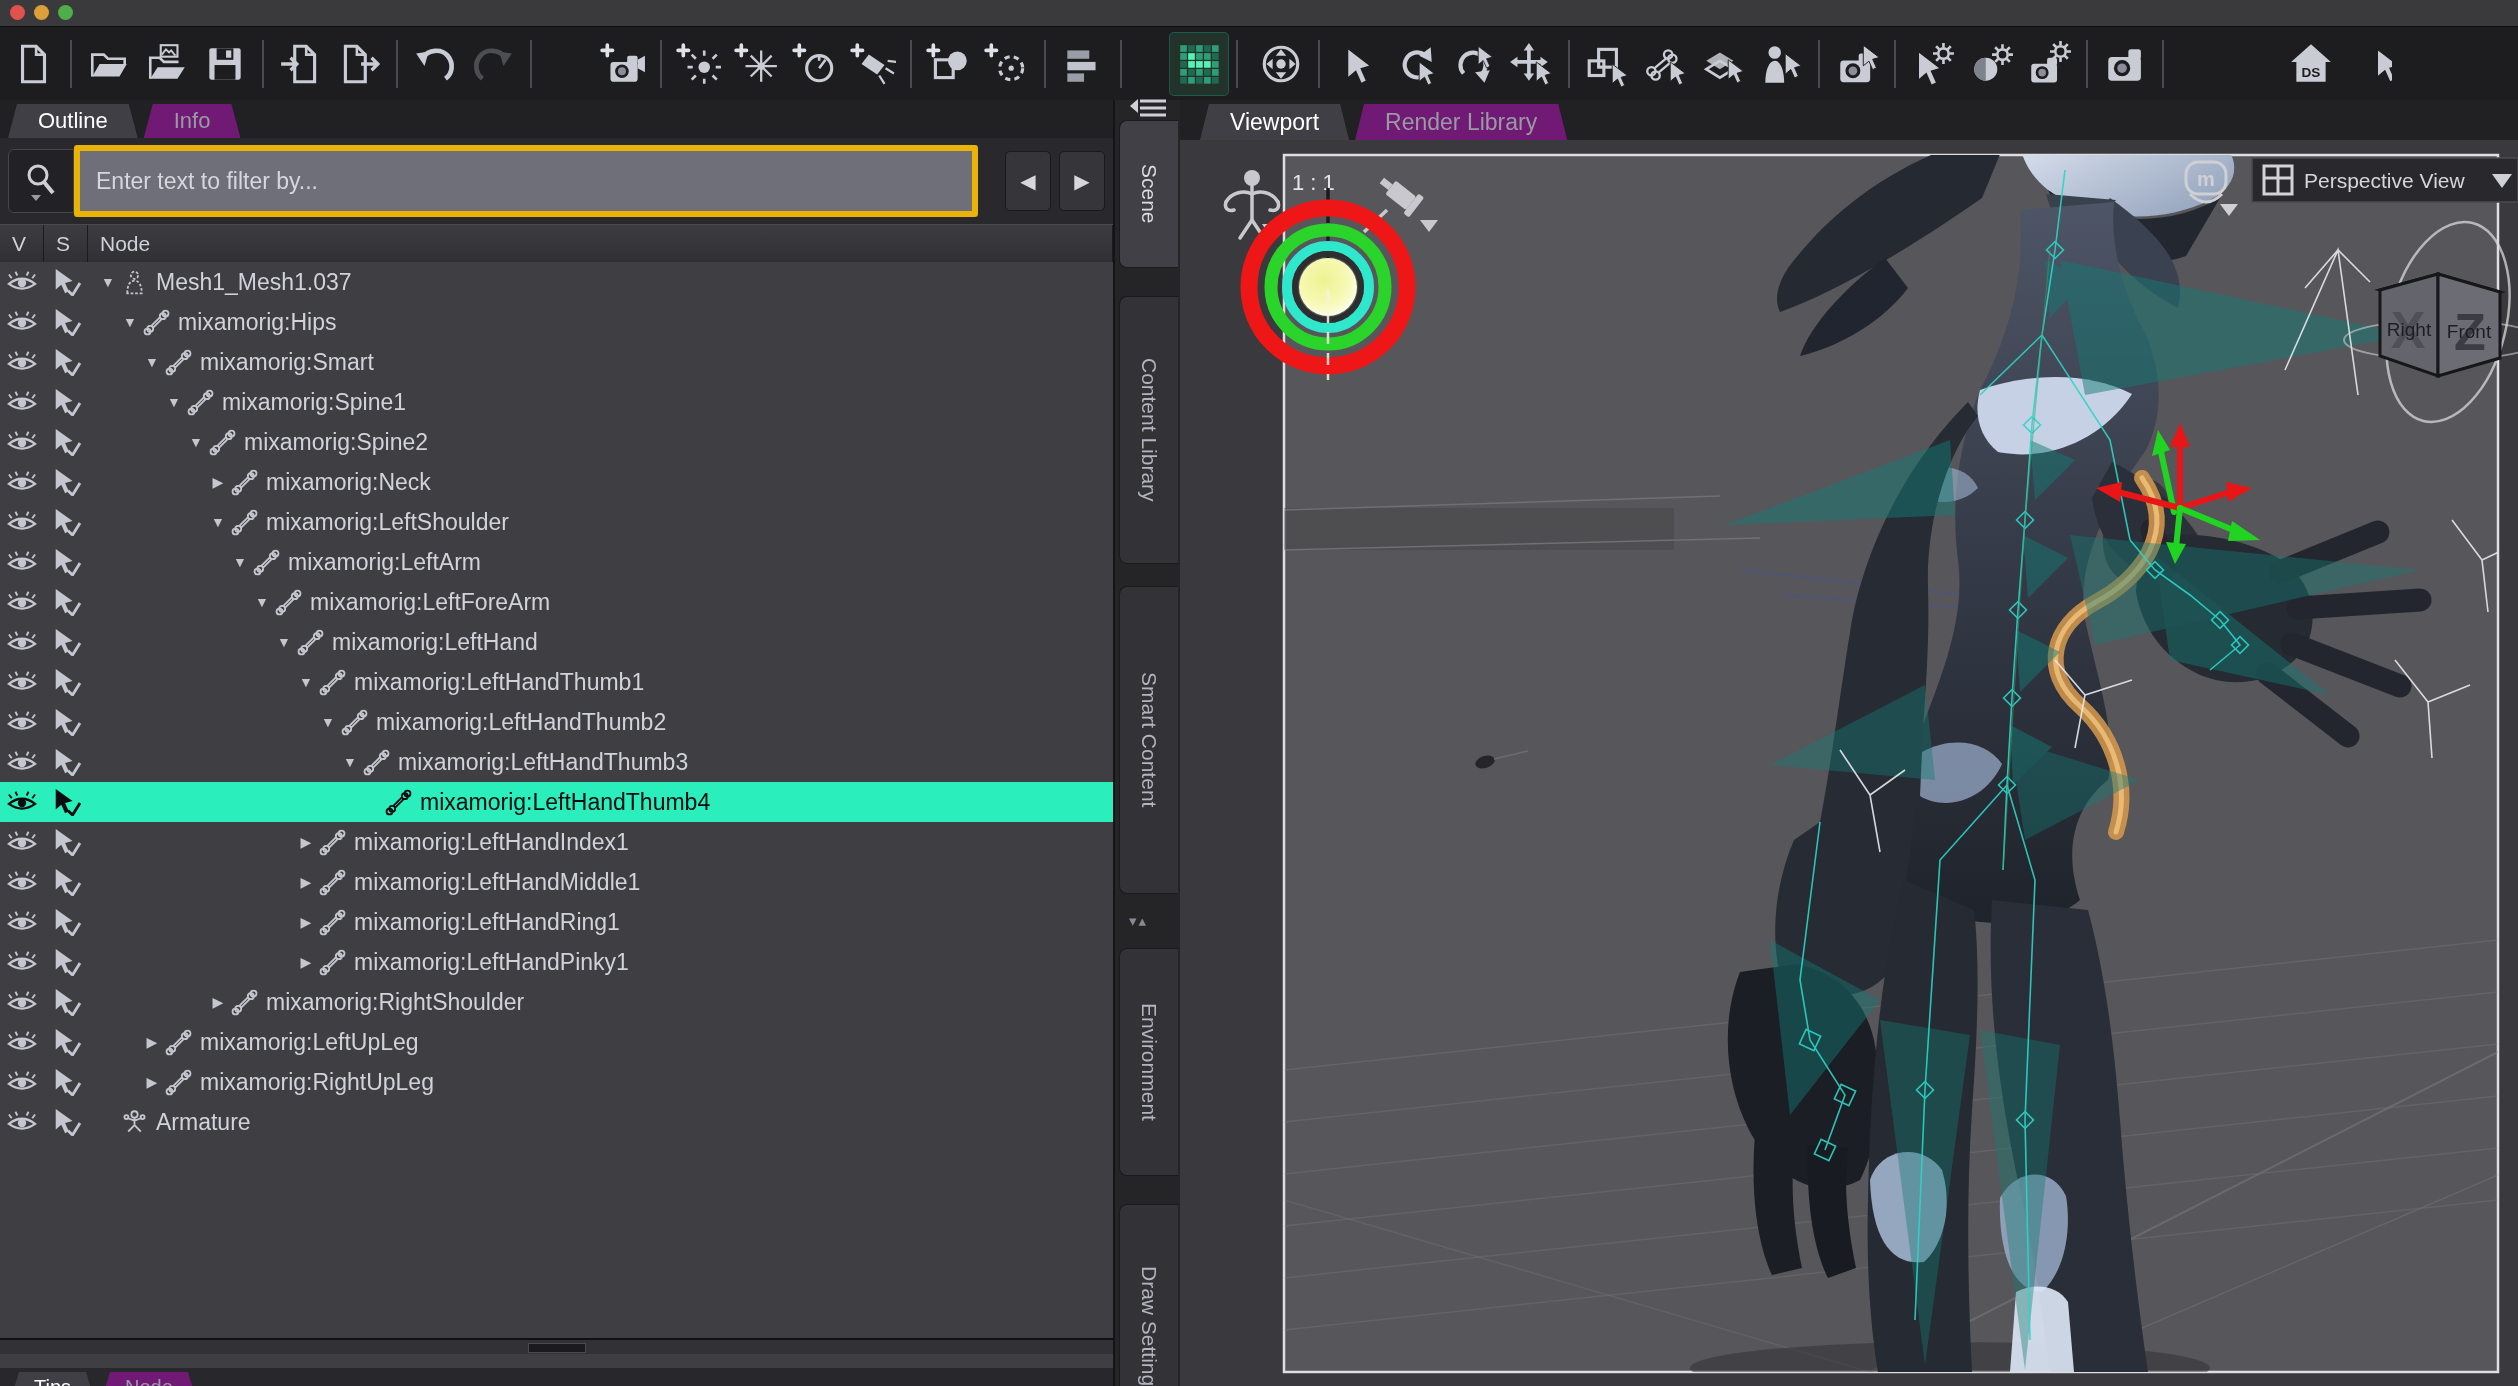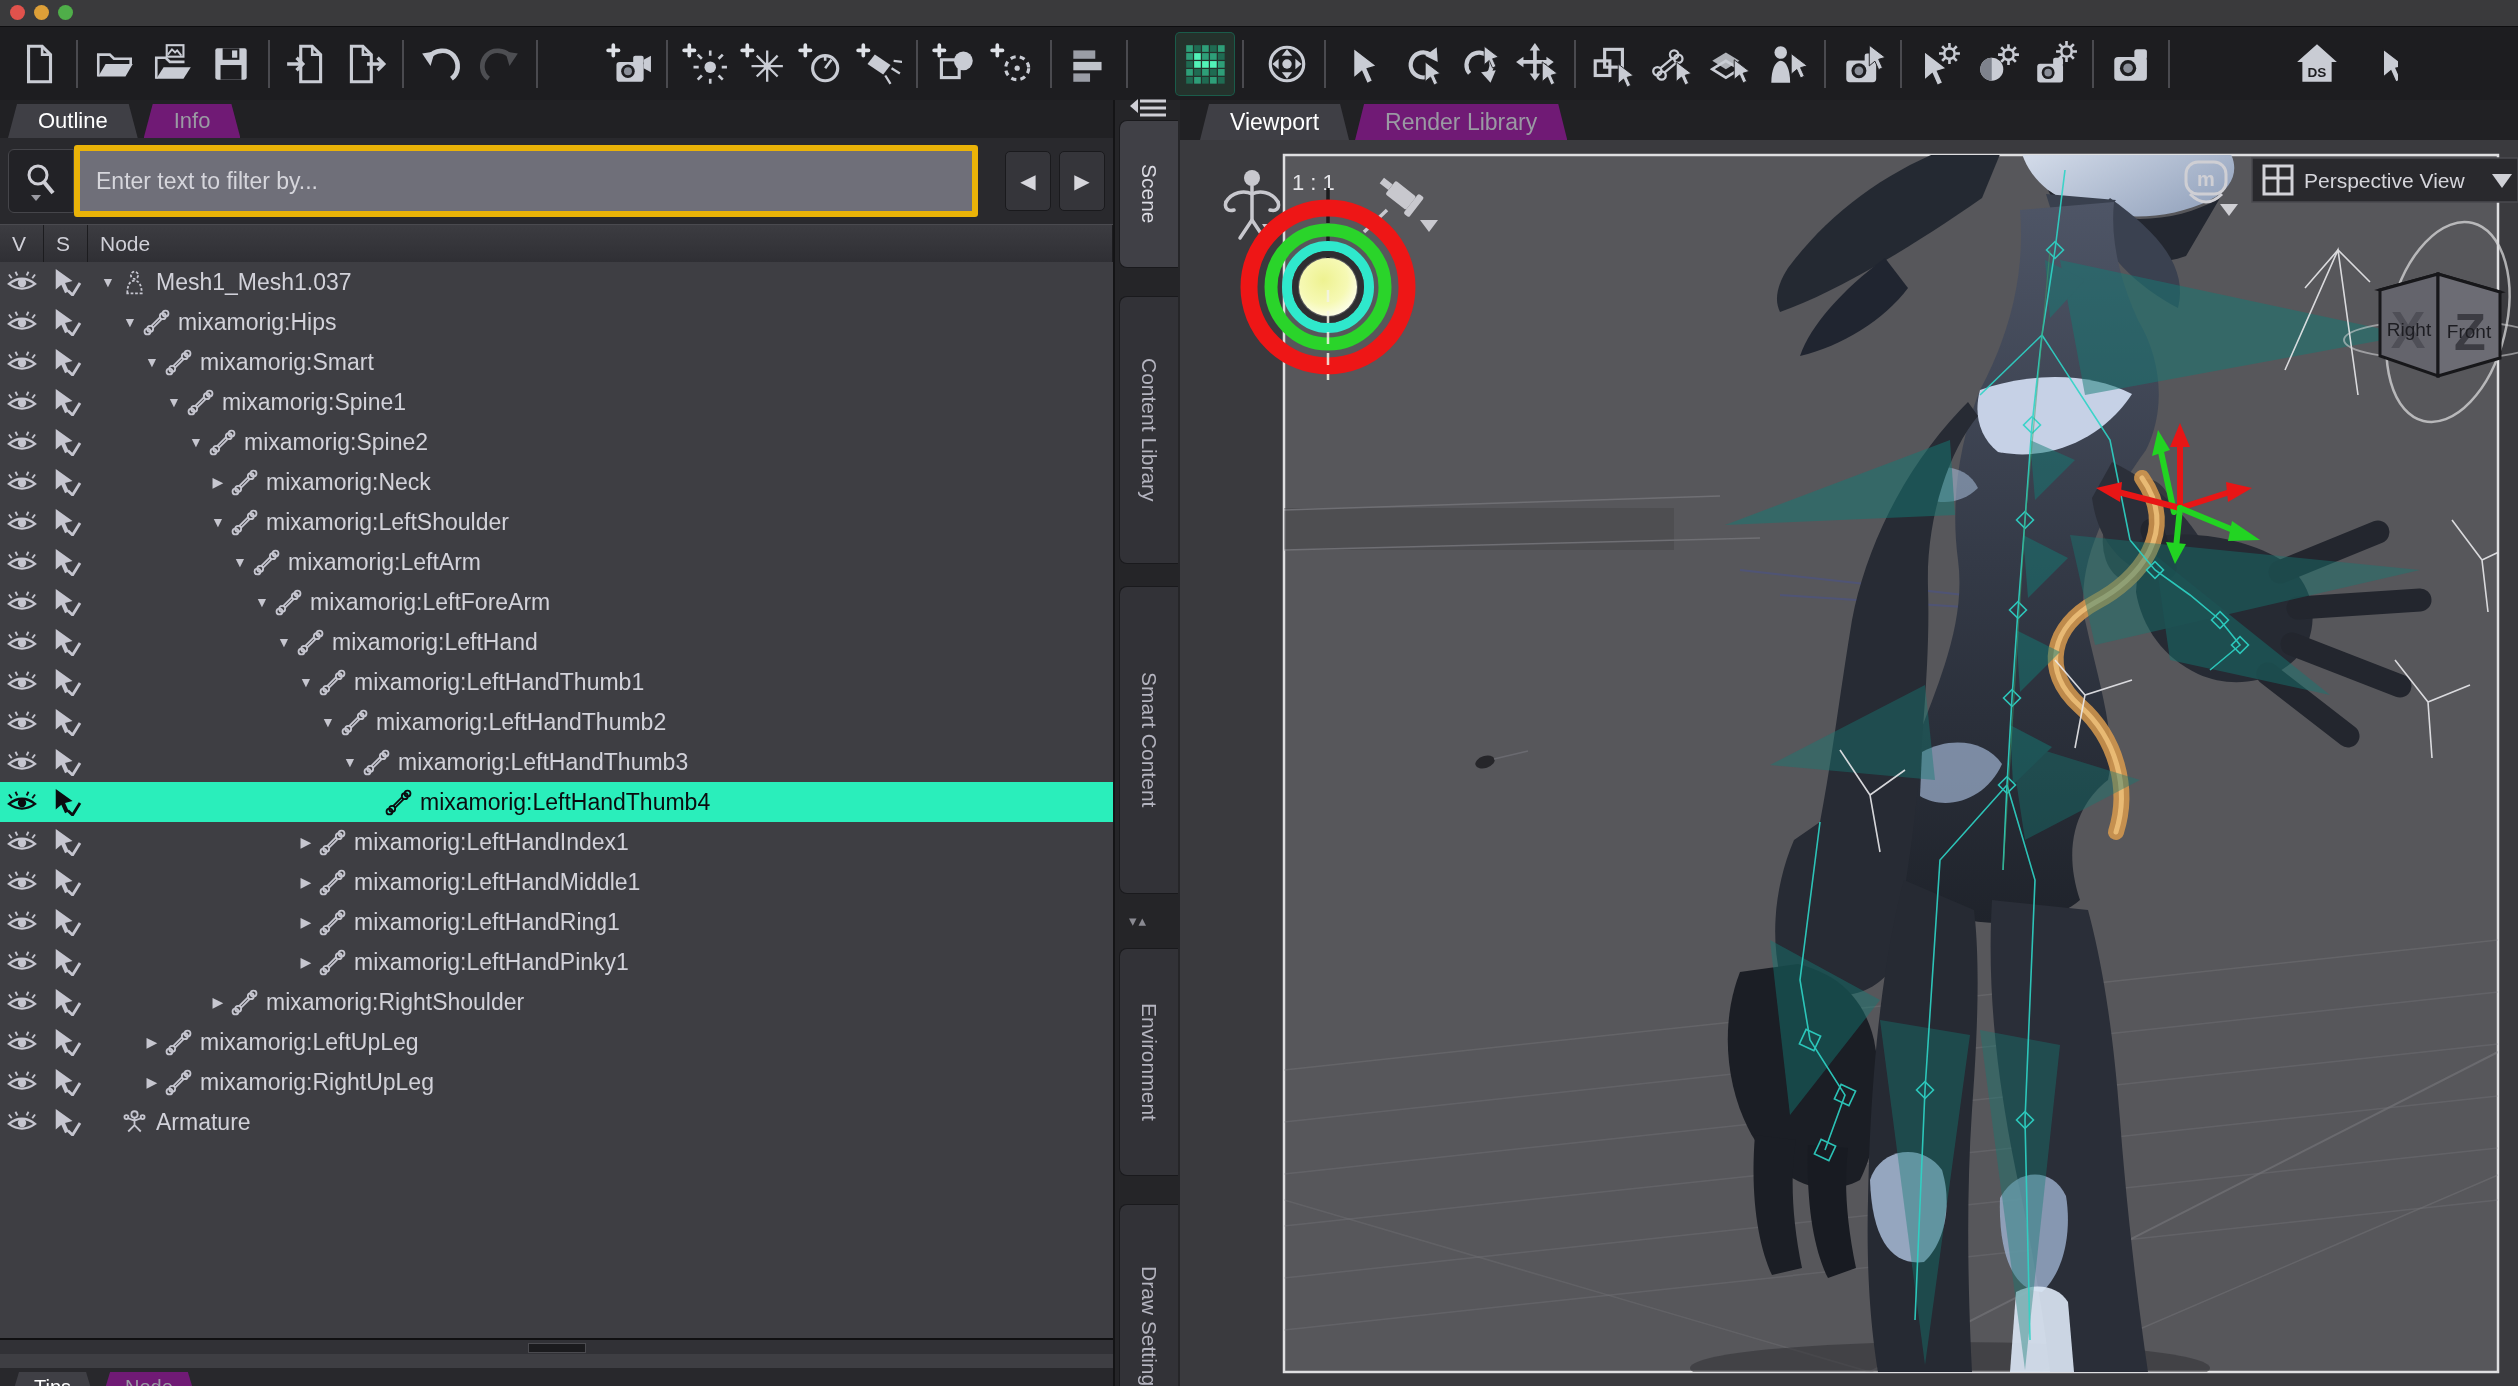--- a/index.html
+++ b/index.html
@@ -4,21 +4,21 @@
 <style>
   html,body{margin:0;padding:0;background:#151517;width:2518px;height:1386px;overflow:hidden;
     font-family:"Liberation Sans",sans-serif;-webkit-font-smoothing:antialiased;}
   #app{position:absolute;inset:0;width:2518px;height:1386px;background:#1d1d20;}
 
   
   #titlebar{position:absolute;left:0;top:0;width:2518px;height:26px;background:#3a3a3c;border-bottom:1px solid #0e0e10;}
   .tl{position:absolute;top:5px;width:15px;height:15px;border-radius:50%;}
 
   
-  #toolbar{position:absolute;left:0;top:27px;width:2518px;height:73px;background:#1d1d20;display:flex;align-items:center;padding-left:10px;box-sizing:border-box;}
+  #toolbar{position:absolute;left:0;top:27px;width:2518px;height:73px;background:#1d1d20;display:flex;align-items:center;padding-left:4px;box-sizing:border-box;}
   .tgroup{display:flex;align-items:center;}
   .tsep{width:2px;height:48px;background:#4a4a4f;margin:0 8px;}
   .tbtn{width:58px;height:62px;display:flex;align-items:center;justify-content:center;border-radius:4px;}
   .tbtn.disabled{opacity:.28;}
   .tbtn svg{display:block;}
 
   
   #leftpanel{position:absolute;left:0;top:100px;width:1113px;height:1286px;background:#29292d;border-right:2px solid #141416;}
   #sidestrip{position:absolute;left:1115px;top:100px;width:65px;height:1286px;background:#252528;}
   #vppanel{position:absolute;left:1180px;top:100px;width:1530px;height:1286px;background:#232327;}

